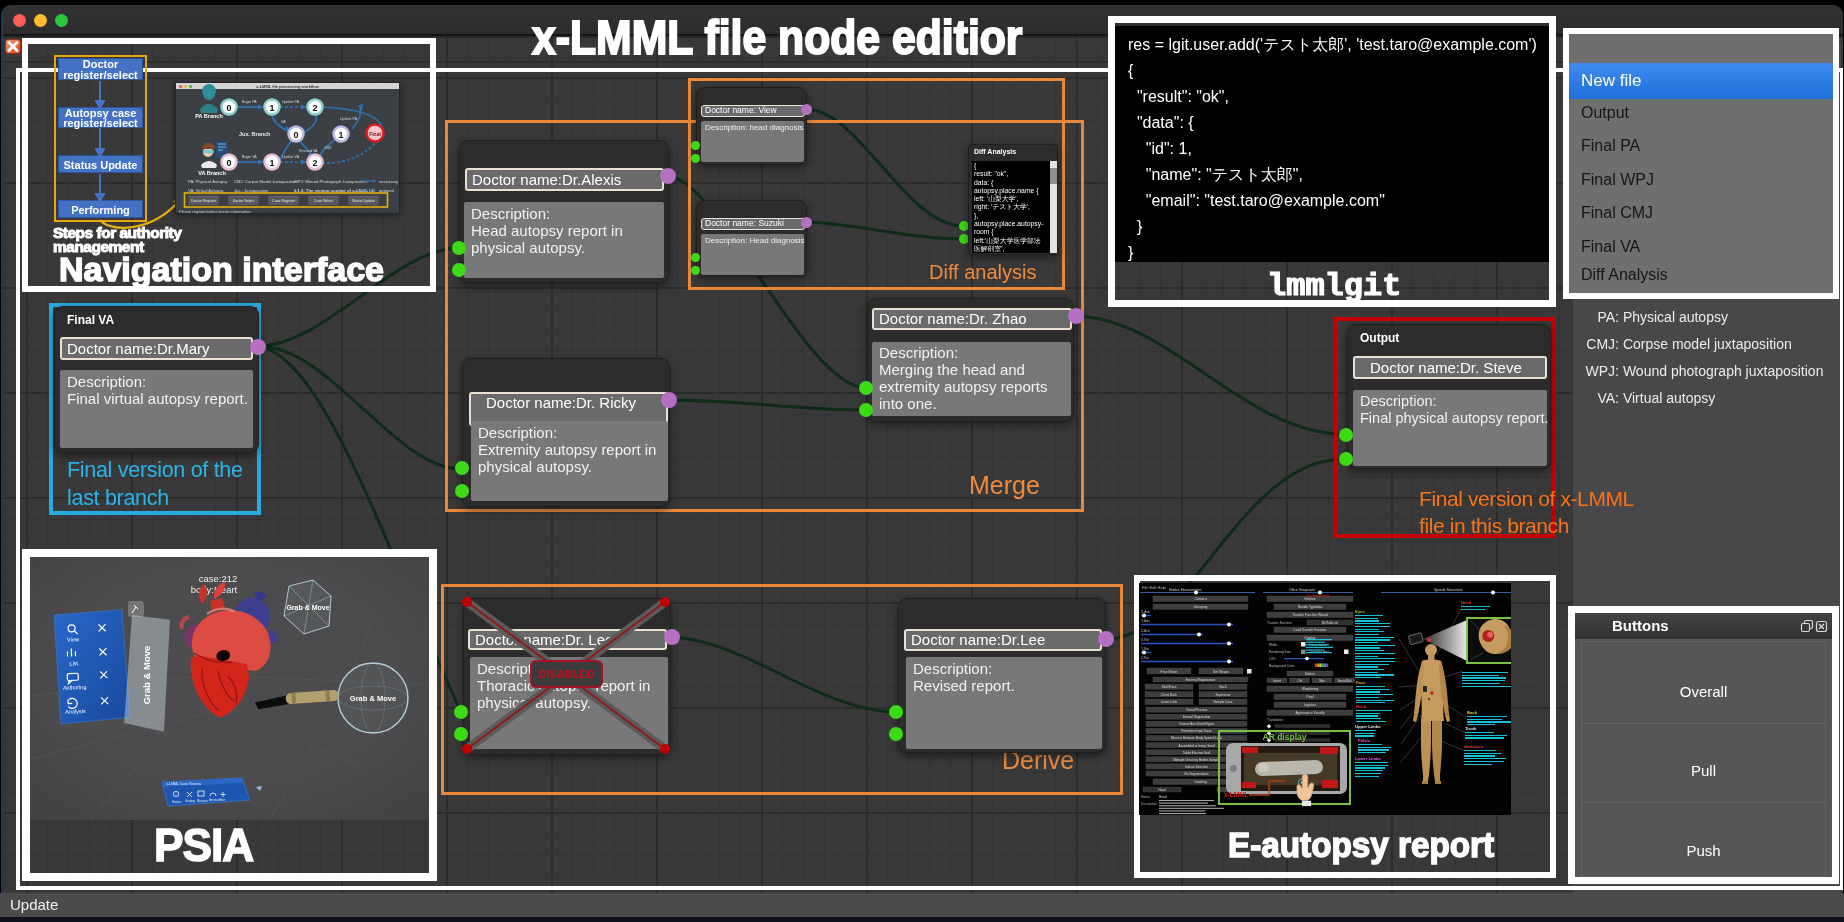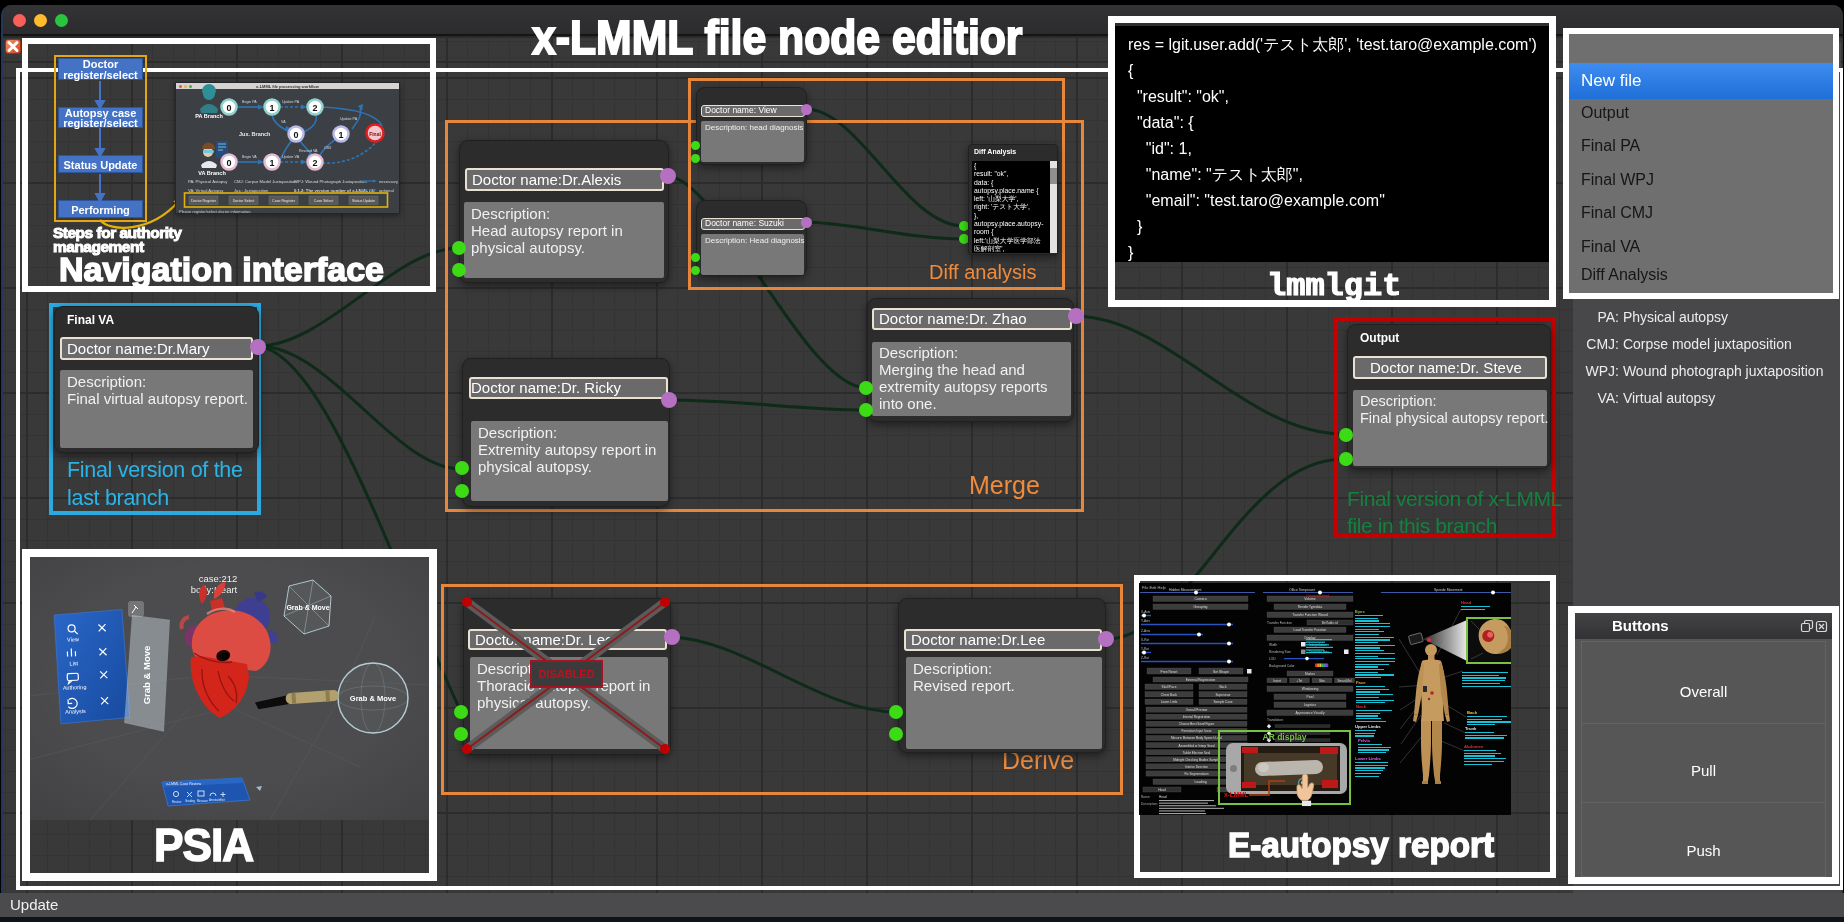--- a/index.html
+++ b/index.html
@@ -66,32 +66,32 @@
 
 <div class="grp" style="left:445px;top:120px;width:639px;height:392px"></div>
 <div class="grp" style="left:688px;top:78px;width:377px;height:212px"></div>
 <div class="grp" style="left:441px;top:584px;width:682px;height:211px"></div>
 <div class="glab" style="left:929px;top:261px;font-size:20px">Diff analysis</div>
 <div class="glab" style="left:969px;top:471px;font-size:25px">Merge</div>
 <div class="glab" style="left:1002px;top:746px;font-size:25px">Derive</div>
 <div style="position:absolute;left:49px;top:303px;width:212px;height:212px;border:4px solid #29abe2"></div>
 <div style="position:absolute;left:67px;top:456px;color:#29b5ea;font-size:21.5px;line-height:28px;letter-spacing:-0.3px">Final version of the<br>last branch</div>
 <div style="position:absolute;left:1334px;top:317px;width:222px;height:221px;border:4px solid #c40000"></div>
-<div style="position:absolute;left:1347px;top:485px;color:#15803d;font-size:21px;line-height:27px;letter-spacing:-0.4px">Final version of x-LMML<br>file in this branch</div>
+<div style="position:absolute;left:1419px;top:485px;color:#f97316;font-size:21px;line-height:27px;letter-spacing:-0.4px">Final version of x-LMML<br>file in this branch</div>
 
 <div class="node" style="left:459px;top:140px;width:210px;height:143px">
   <div class="ntitle" style="left:5px;top:27px;width:199px;height:23px;font-size:15px;line-height:19px;padding-left:5px">Doctor name:Dr.Alexis</div>
   <div class="ndesc" style="left:4px;top:61px;width:200px;height:76px;font-size:15px;line-height:17px;padding:3px 0 0 7px">Description:<br>Head autopsy report in<br>physical autopsy.</div>
 </div>
 <div class="port pg" style="left:452px;top:241px;width:14px;height:14px"></div>
 <div class="port pg" style="left:452px;top:263px;width:14px;height:14px"></div>
 <div class="port pp" style="left:660px;top:168px;width:16px;height:16px"></div>
 
 <div class="node" style="left:462px;top:358px;width:208px;height:149px">
-  <div class="ntitle" style="left:6px;top:18px;width:199px;height:22px;font-size:15px;line-height:18px;padding-left:0">Doctor name:Dr. Ricky</div>
+  <div class="ntitle" style="left:6px;top:33px;width:199px;height:34px;font-size:15px;line-height:18px;padding-left:15px">Doctor name:Dr. Ricky</div>
   <div class="ndesc" style="left:8px;top:62px;width:197px;height:80px;font-size:15px;line-height:17px;padding:3px 0 0 7px">Description:<br>Extremity autopsy report in<br>physical autopsy.</div>
 </div>
 <div class="port pg" style="left:455px;top:461px;width:14px;height:14px"></div>
 <div class="port pg" style="left:455px;top:484px;width:14px;height:14px"></div>
 <div class="port pp" style="left:661px;top:392px;width:16px;height:16px"></div>
 
 <div class="node" style="left:867px;top:298px;width:207px;height:124px">
   <div class="ntitle" style="left:4px;top:9px;width:200px;height:22px;font-size:15px;line-height:18px;padding-left:5px">Doctor name:Dr. Zhao</div>
   <div class="ndesc" style="left:4px;top:43px;width:199px;height:74px;font-size:15px;line-height:17px;padding:2px 0 0 7px">Description:<br>Merging the head and<br>extremity autopsy reports<br>into one.</div>
 </div>
@@ -160,21 +160,21 @@
     <line x1="467" y1="602" x2="665" y2="749" stroke="#5b5b5b" stroke-width="9"></line>
     <line x1="665" y1="602" x2="467" y2="749" stroke="#5b5b5b" stroke-width="9"></line>
     <line x1="467" y1="602" x2="665" y2="749" stroke="#8f1a1a" stroke-width="2"></line>
     <line x1="665" y1="602" x2="467" y2="749" stroke="#8f1a1a" stroke-width="2"></line>
     <circle cx="467" cy="602" r="5" fill="#c00000"></circle>
     <circle cx="665" cy="602" r="5" fill="#c00000"></circle>
     <circle cx="467" cy="749" r="5" fill="#c00000"></circle>
     <circle cx="665" cy="749" r="5" fill="#c00000"></circle>
   </g>
 </svg>
-<div style="position:absolute;left:530px;top:660px;width:73px;height:28px;background:#3b3b3b;border:2px solid #a51223;border-radius:0;color:#c01020;font-weight:bold;font-size:11px;text-align:center;line-height:24px">DISABLED</div>
+<div style="position:absolute;left:530px;top:660px;width:73px;height:28px;background:#3b3b3b;border:2px solid #a51223;border-radius:6px;color:#c01020;font-weight:bold;font-size:11px;text-align:center;line-height:24px">DISABLED</div>
 
 <div class="whitebox" style="left:22px;top:38px;width:414px;height:254px"></div>
 <div style="position:absolute;left:5px;top:39px;width:16px;height:15px;border-radius:3px;background:linear-gradient(135deg,#f0926c,#d44420);border:1px solid #a03010"></div>
 <svg style="left:5px;top:39px" width="16" height="15" viewBox="0 0 16 15">
     <path d="M4,3.5 L12,11.5 M12,3.5 L4,11.5" stroke="#fff" stroke-width="3" stroke-linecap="round"></path>
   </svg>
 <div style="position:absolute;left:54px;top:55px;width:93px;height:167px;border:2px solid #e2a712"></div>
 <div class="fcbox" style="left:58px;top:58px;height:22px;line-height:11px">Doctor<br>register/select</div>
 <div class="fcbox" style="left:58px;top:107px;height:21px;line-height:10px">Autopsy case<br>register/select</div>
 <div class="fcbox" style="left:58px;top:155px;height:18px;line-height:18px">Status Update</div>

